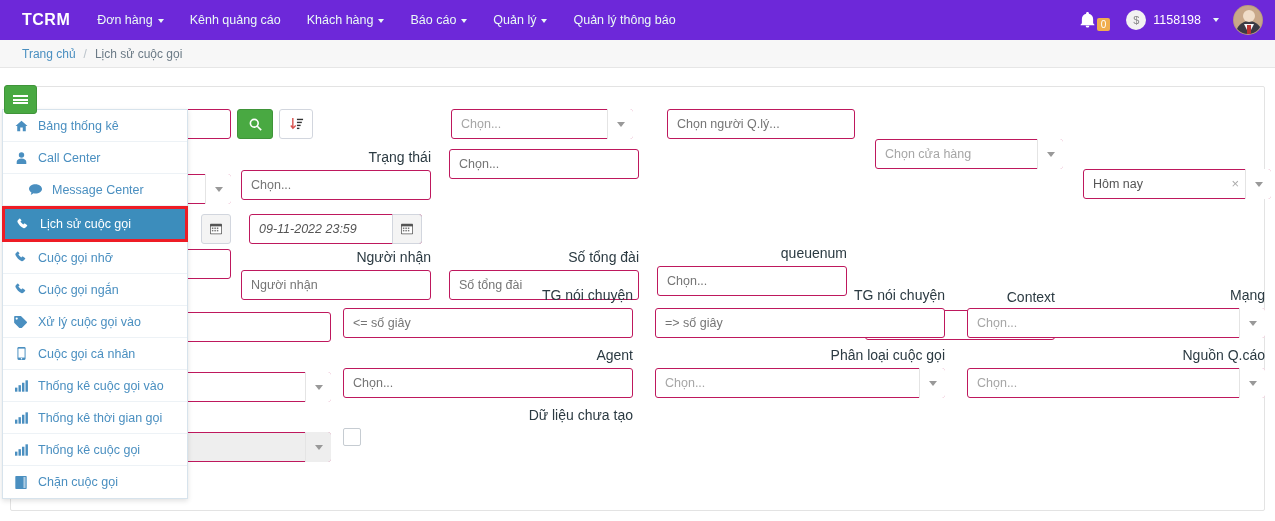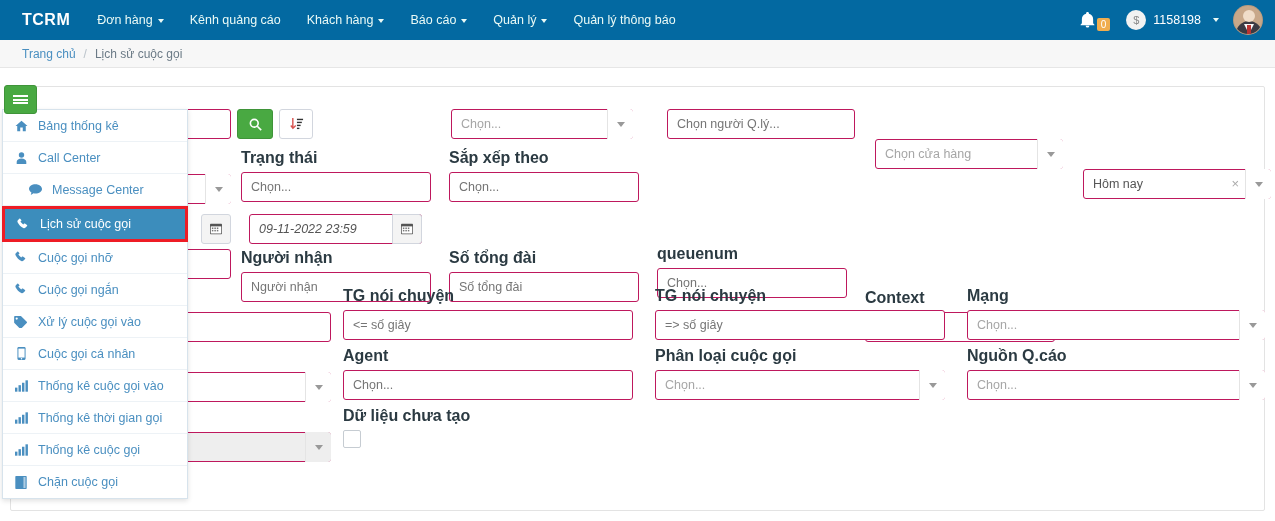--- a/index.html
+++ b/index.html
@@ -7,21 +7,21 @@
     width: 1275px; height: 521px;
     font-family: "Liberation Sans", sans-serif;
     background: #ffffff;
     overflow: hidden;
   }
   .app { position: relative; width: 1275px; height: 521px; background:#fff; }
 
   
   .navbar {
     position: absolute; top:0; left:0; width:1275px; height:40px;
-    background:#0369a1; display:flex; align-items:center;
+    background:#6d28d9; display:flex; align-items:center;
   }
   .brand {
     color:#fff; font-size:16px; font-weight:700; letter-spacing:.5px;
     padding: 0 14px 0 22px; line-height:40px;
   }
   .nav-item {
     color:#eafaf6; font-size:12.5px; padding:0 13px; line-height:40px;
     height:40px; white-space:nowrap; cursor:pointer;
   }
   .caret {
@@ -101,21 +101,21 @@
     position:absolute; right:0; top:0; width:26px; height:30px;
     border-left:1px solid #e4e4e4; display:flex; align-items:center; justify-content:center;
     cursor:pointer; background:#fff; border-radius:0 3px 3px 0;
   }
   .arrow-dn { width:0;height:0;border-left:4px solid transparent;border-right:4px solid transparent;border-top:5px solid #999; }
   .clear-x { position:absolute; right:32px; top:7px; font-size:13px; color:#aaa; cursor:pointer; line-height:16px;}
 
   
   .form-area { position:absolute; top:62px; left:10px; width:1240px; }
   .fg { position:absolute; }
-  .lbl { font-size:16px; font-weight:700; color:#2b3a42; margin-bottom:5px; display:block; white-space:nowrap; }
+  .lbl { font-size:14px; font-weight:400; color:#2b3a42; margin-bottom:5px; display:block; white-space:nowrap;text-align:right; }
   .cal-btn {
     width:30px;height:30px;background:#f4f4f4;border:1px solid #d2d6de;border-radius:3px;
     display:flex;align-items:center;justify-content:center;cursor:pointer;font-size:12px;color:#555;
   }
   .chk {
     width:18px;height:18px;border:1px solid #c6ccd2;border-radius:2px;background:#fff;cursor:pointer;
   }
   .inp.disabled { background:#eee; }
 
   
@@ -268,21 +268,20 @@
               <i class="arrow-dn"></i>
             </div>
         </div>
 
         <div class="fg" style="left:220px; top:0; width:190px;">
           <span class="lbl">Trạng thái</span>
           <input class="inp" placeholder="Chọn..." style="">
         </div>
 
         <div class="fg" style="left:428px; top:0; width:190px;">
-          <span class="lbl">Sắp xếp theo</span>
           <input class="inp" placeholder="Chọn..." style="">
         </div>
 
         <div class="fg cal-btn" style="left:180px; top:65px;">
           <span>
             <svg width="12" height="12" viewBox="0 0 16 16" fill="#555">
                 <rect x="0" y="1" width="16" height="14" rx="1"></rect>
                 <rect x="1" y="4.5" width="14" height="9.5" fill="#fff"></rect>
                 <rect x="2.5" y="6" width="2" height="2" fill="#777"></rect>
                 <rect x="5.8" y="6" width="2" height="2" fill="#777"></rect>

